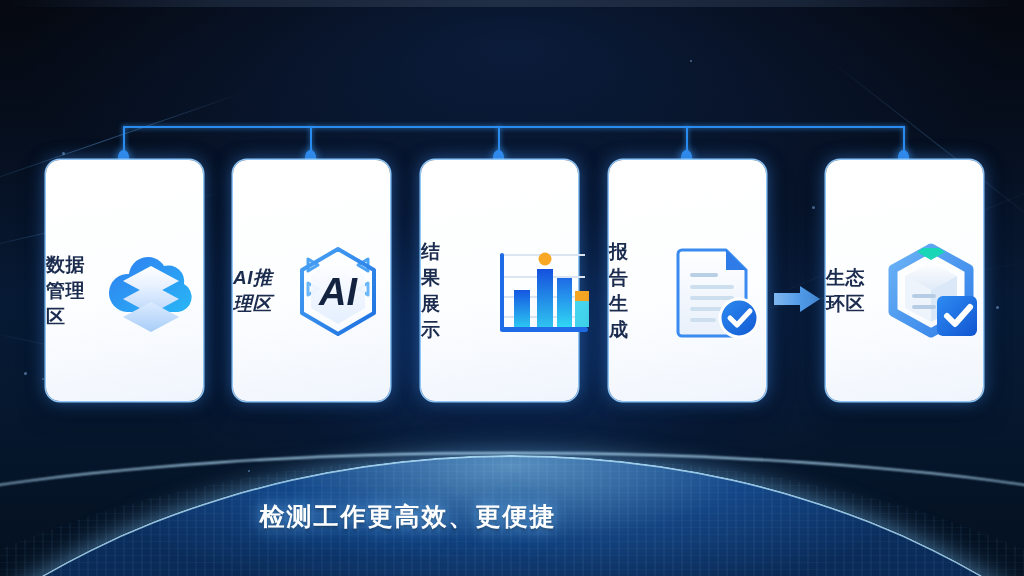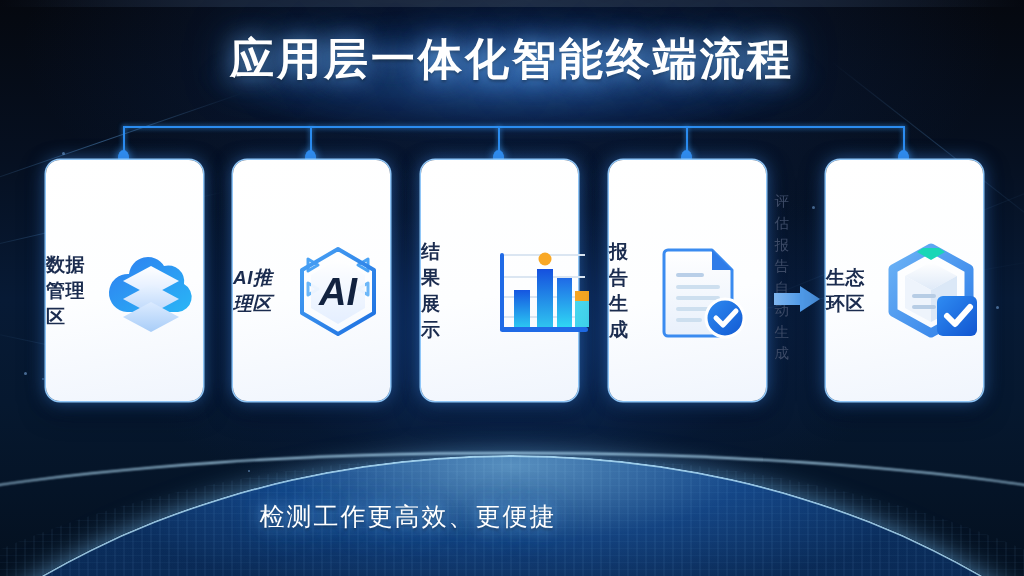--- a/index.html
+++ b/index.html
@@ -93,21 +93,21 @@
   }
 
   
   .flow-arrow{position:absolute;left:774px;top:286px;width:46px;height:26px;}
   .fa-shaft{position:absolute;left:0;top:7px;width:28px;height:12px;background:linear-gradient(90deg,#7fb6ef 0%,#4f9ae8 100%);}
   .fa-head{position:absolute;left:26px;top:0;width:0;height:0;border-top:13px solid transparent;border-bottom:13px solid transparent;border-left:20px solid #4f9ae8;}
 
   
   .footer{
     position:absolute;left:0;top:500px;width:816px;text-align:center;
-    font-size:25px;font-weight:400;color:#ffffff;letter-spacing:2px;
+    font-size:25px;font-weight:700;color:#ffffff;letter-spacing:2px;
     text-shadow:0 0 16px rgba(120,195,255,.8),0 0 34px rgba(50,130,230,.5),0 2px 3px rgba(0,0,0,.45);
   }
 </style>
 </head>
 <body>
 
 <div class="stage">
 
   <div class="bg-base"></div>
   <div class="bg-streak s1"></div>
@@ -128,24 +128,20 @@
   <div class="bg-dot" style="left:978px;top:176px;width:2px;height:2px;"></div>
   <div class="bg-dot" style="left:996px;top:306px;width:3px;height:3px;"></div>
   <div class="bg-dot" style="left:248px;top:470px;width:2px;height:2px;"></div>
   <div class="bg-dot" style="left:690px;top:60px;width:2px;height:2px;"></div>
 
   <div class="horizon"></div>
   <div class="horizon-grid"></div>
   <div class="horizon-rim"></div>
   <div class="top-crop"></div>
 
-  <div class="title-wrap">
-    <div class="title-glow"></div>
-    <div class="title">应用层一体化智能终端流程</div>
-  </div>
 
   <div class="bracket">
     <div class="br-h"></div>
     <div class="br-v" style="left:123px;"></div>
     <div class="br-dot" style="left:118px;"></div>
     <div class="br-v" style="left:310px;"></div>
     <div class="br-dot" style="left:305px;"></div>
     <div class="br-v" style="left:498px;"></div>
     <div class="br-dot" style="left:493px;"></div>
     <div class="br-v" style="left:686px;"></div>
@@ -267,21 +263,20 @@
           <path d="M60 8 l20 20 h-20 z" fill="#2f7ce8"></path>
           <rect x="24" y="31" width="28" height="4" rx="2" fill="#b9cfe8"></rect>
           <rect x="24" y="43" width="44" height="4" rx="2" fill="#cddfef"></rect>
           <rect x="24" y="54" width="44" height="4" rx="2" fill="#cddfef"></rect>
           <rect x="24" y="65" width="44" height="4" rx="2" fill="#cddfef"></rect>
           <rect x="24" y="76" width="26" height="4" rx="2" fill="#cddfef"></rect>
           <circle cx="73" cy="76" r="19" fill="url(#dc2)" stroke="#ffffff" stroke-width="3"></circle>
           <path d="M64 76 l7 7 l13 -14" fill="none" stroke="#ffffff" stroke-width="5" stroke-linecap="round" stroke-linejoin="round"></path>
         </svg>
       </div>
-      <div class="card-desc">评估报告自动生成</div>
     </div>
 
     <div class="flow-arrow" style="top:126px;">
       <div class="fa-shaft"></div>
       <div class="fa-head"></div>
     </div>
 
     <div class="card" style="left:826px;">
       <div class="card-title">生态环区</div>
       <div class="card-icon">

